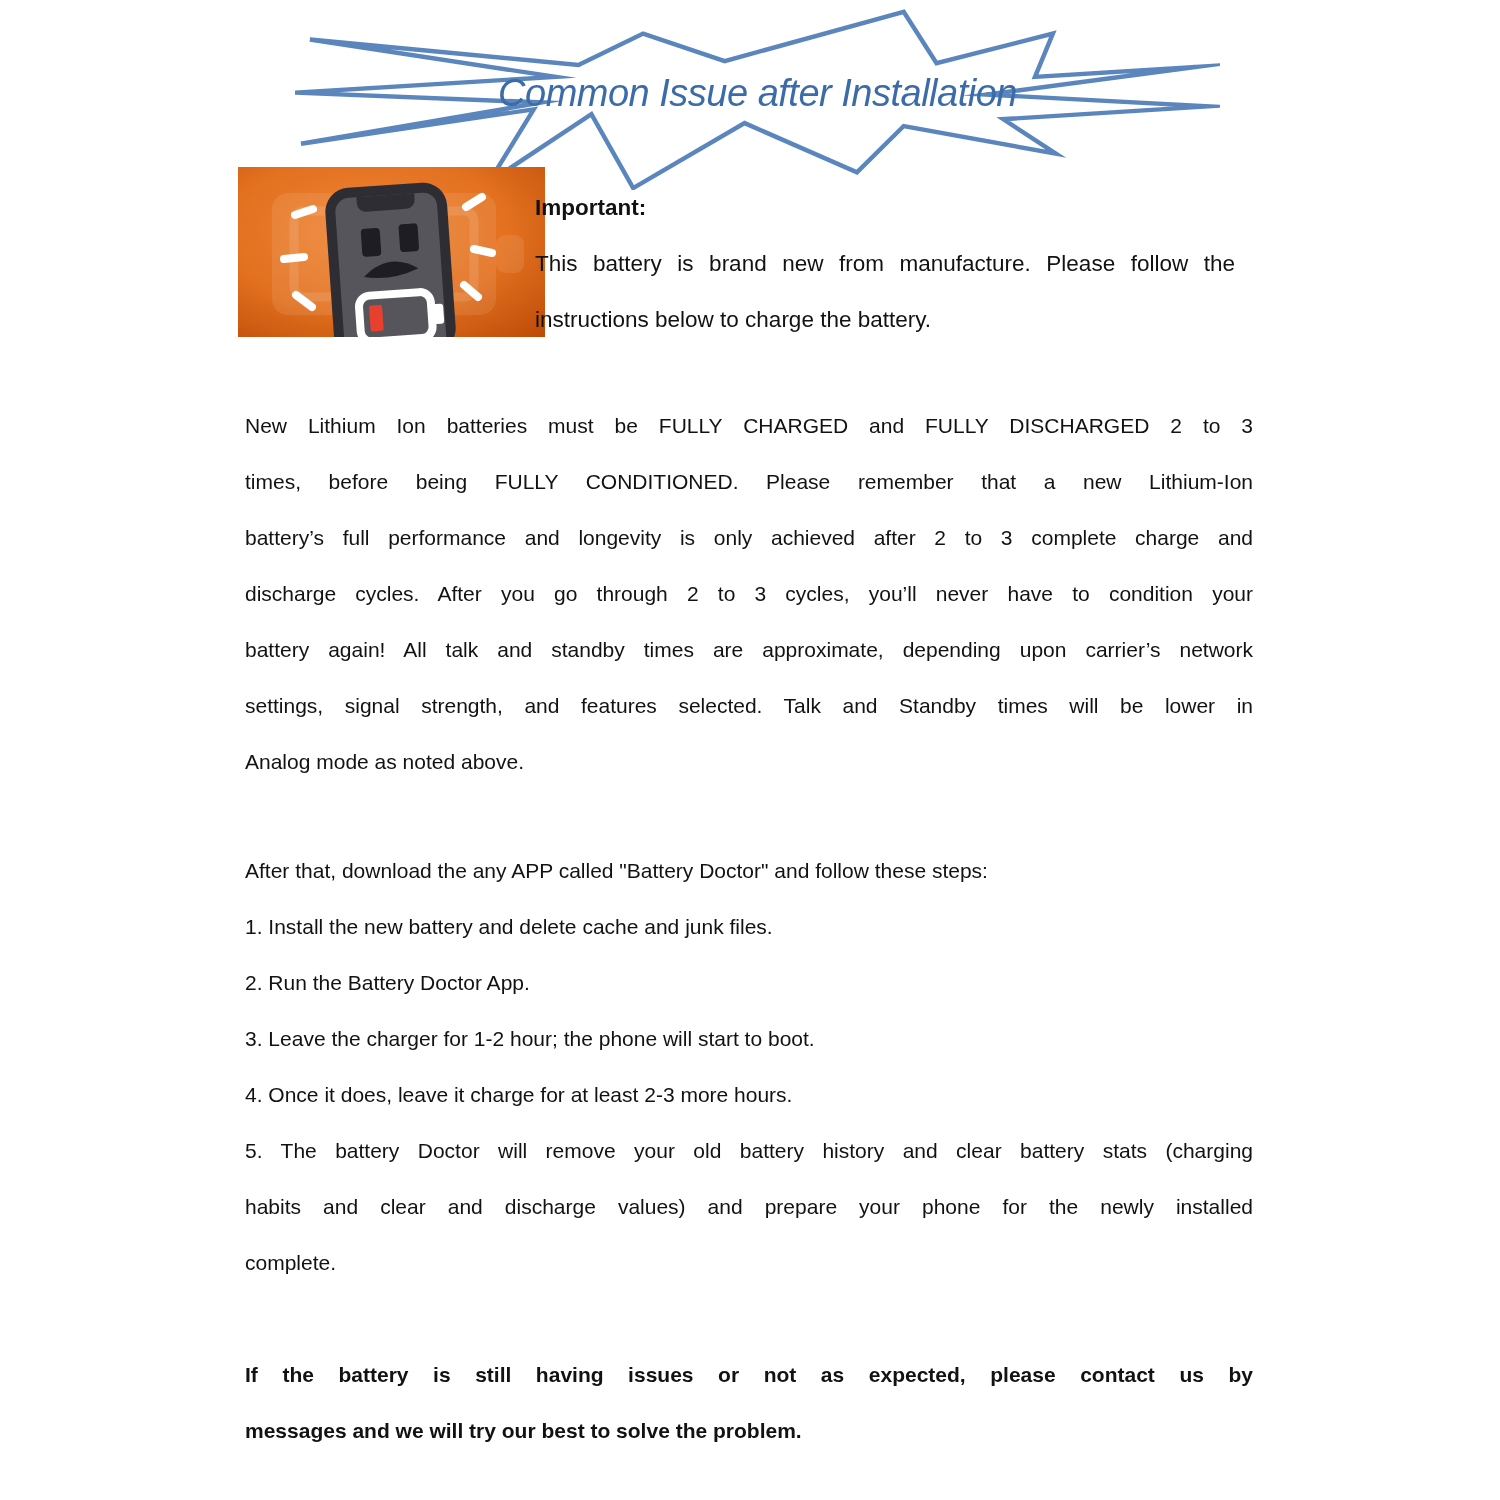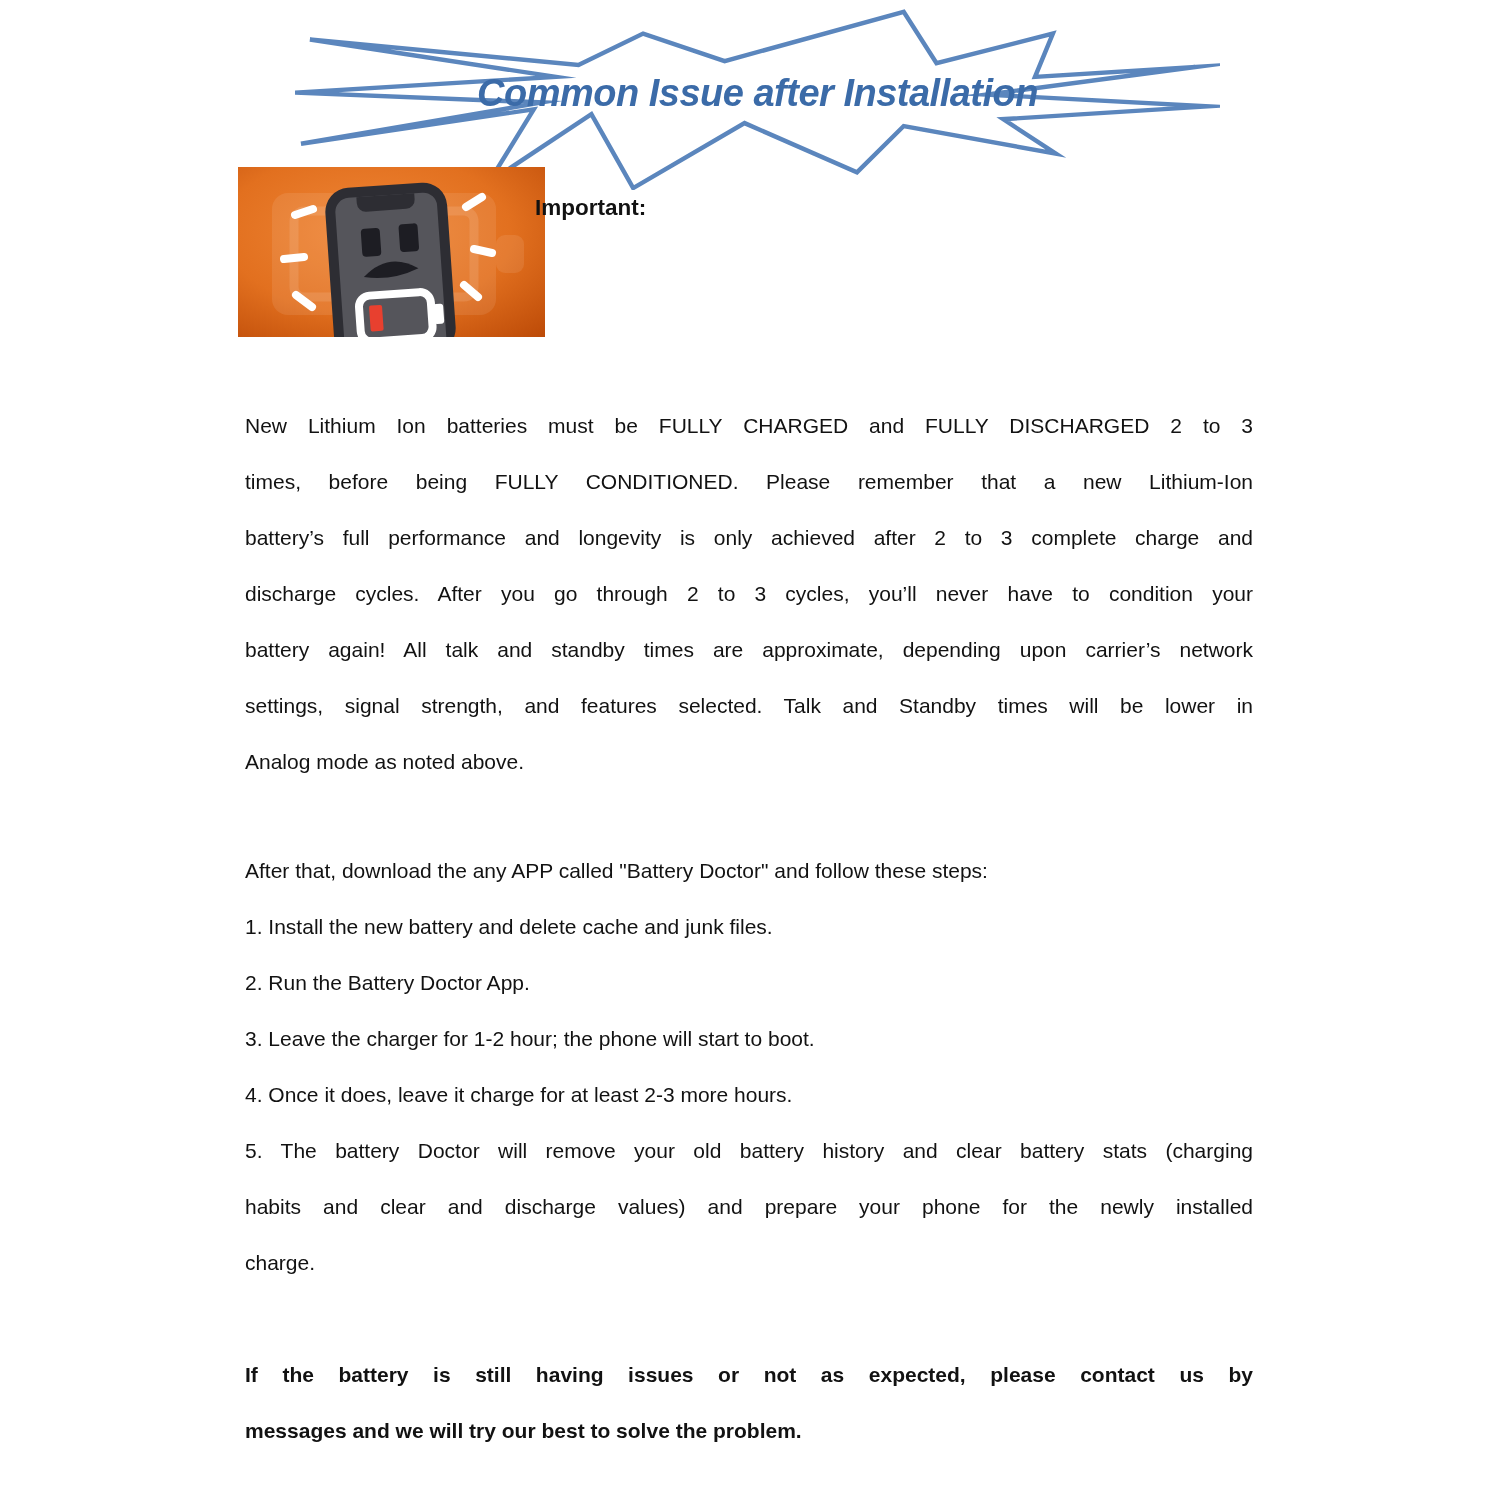--- a/index.html
+++ b/index.html
@@ -11,21 +11,21 @@
     color:#121212;
     overflow:hidden;
   }
   
   #starburst{
     position:absolute;left:295px;top:8px;width:925px;height:182px;
   }
   #doc-title{
     position:absolute;left:295px;top:72px;width:925px;
     text-align:center;
-    font-size:38px;font-weight:bold;font-style:italic;
+    font-size:38px;font-weight:normal;font-style:italic;
     letter-spacing:-0.5px;
     color:#3b6ba8;
   }
   
   #hero{
     position:absolute;left:238px;top:167px;width:307px;height:170px;
   }
   
   #important-block{
     position:absolute;left:535px;top:180px;width:700px;
@@ -97,20 +97,24 @@
           <rect x="119" y="127" width="72" height="46" rx="11" fill="none" stroke="#ffffff" stroke-width="8"></rect>
           <rect x="129" y="137" width="13" height="26" rx="2" fill="#e8402f"></rect>
           <rect x="193" y="140" width="10" height="20" rx="3" fill="#ffffff"></rect>
         </g>
       </g>
     </g>
   </svg>
 
   <div id="important-block">
     <div class="important-label">Important:</div>
+    <div>
+        <div class="tline jline">This battery is brand new from manufacture. Please follow the</div>
+        <div class="tline">instructions below to charge the battery.</div>
+      </div>
   </div>
 
   <div id="main-flow">
 
     <div class="para">
         <div class="tline jline">New Lithium Ion batteries must be FULLY CHARGED and FULLY DISCHARGED 2 to 3</div>
         <div class="tline jline">times, before being FULLY CONDITIONED. Please remember that a new Lithium-Ion</div>
         <div class="tline jline">battery’s full performance and longevity is only achieved after 2 to 3 complete charge and</div>
         <div class="tline jline">discharge cycles. After you go through 2 to 3 cycles, you’ll never have to condition your</div>
         <div class="tline jline">battery again! All talk and standby times are approximate, depending upon carrier’s network</div>
@@ -128,21 +132,21 @@
         </div>
       <div>
           <div class="tline">3. Leave the charger for 1-2 hour; the phone will start to boot.</div>
         </div>
       <div>
           <div class="tline">4. Once it does, leave it charge for at least 2-3 more hours.</div>
         </div>
       <div>
           <div class="tline jline">5. The battery Doctor will remove your old battery history and clear battery stats (charging</div>
           <div class="tline jline">habits and clear and discharge values) and prepare your phone for the newly installed</div>
-          <div class="tline">charge.</div>
+          <div class="tline">complete.</div>
         </div>
     </div>
 
     <div class="closing">
         <div class="tline jline">If the battery is still having issues or not as expected, please contact us by</div>
         <div class="tline">messages and we will try our best to solve the problem.</div>
       </div>
 
   </div>
 </div>

